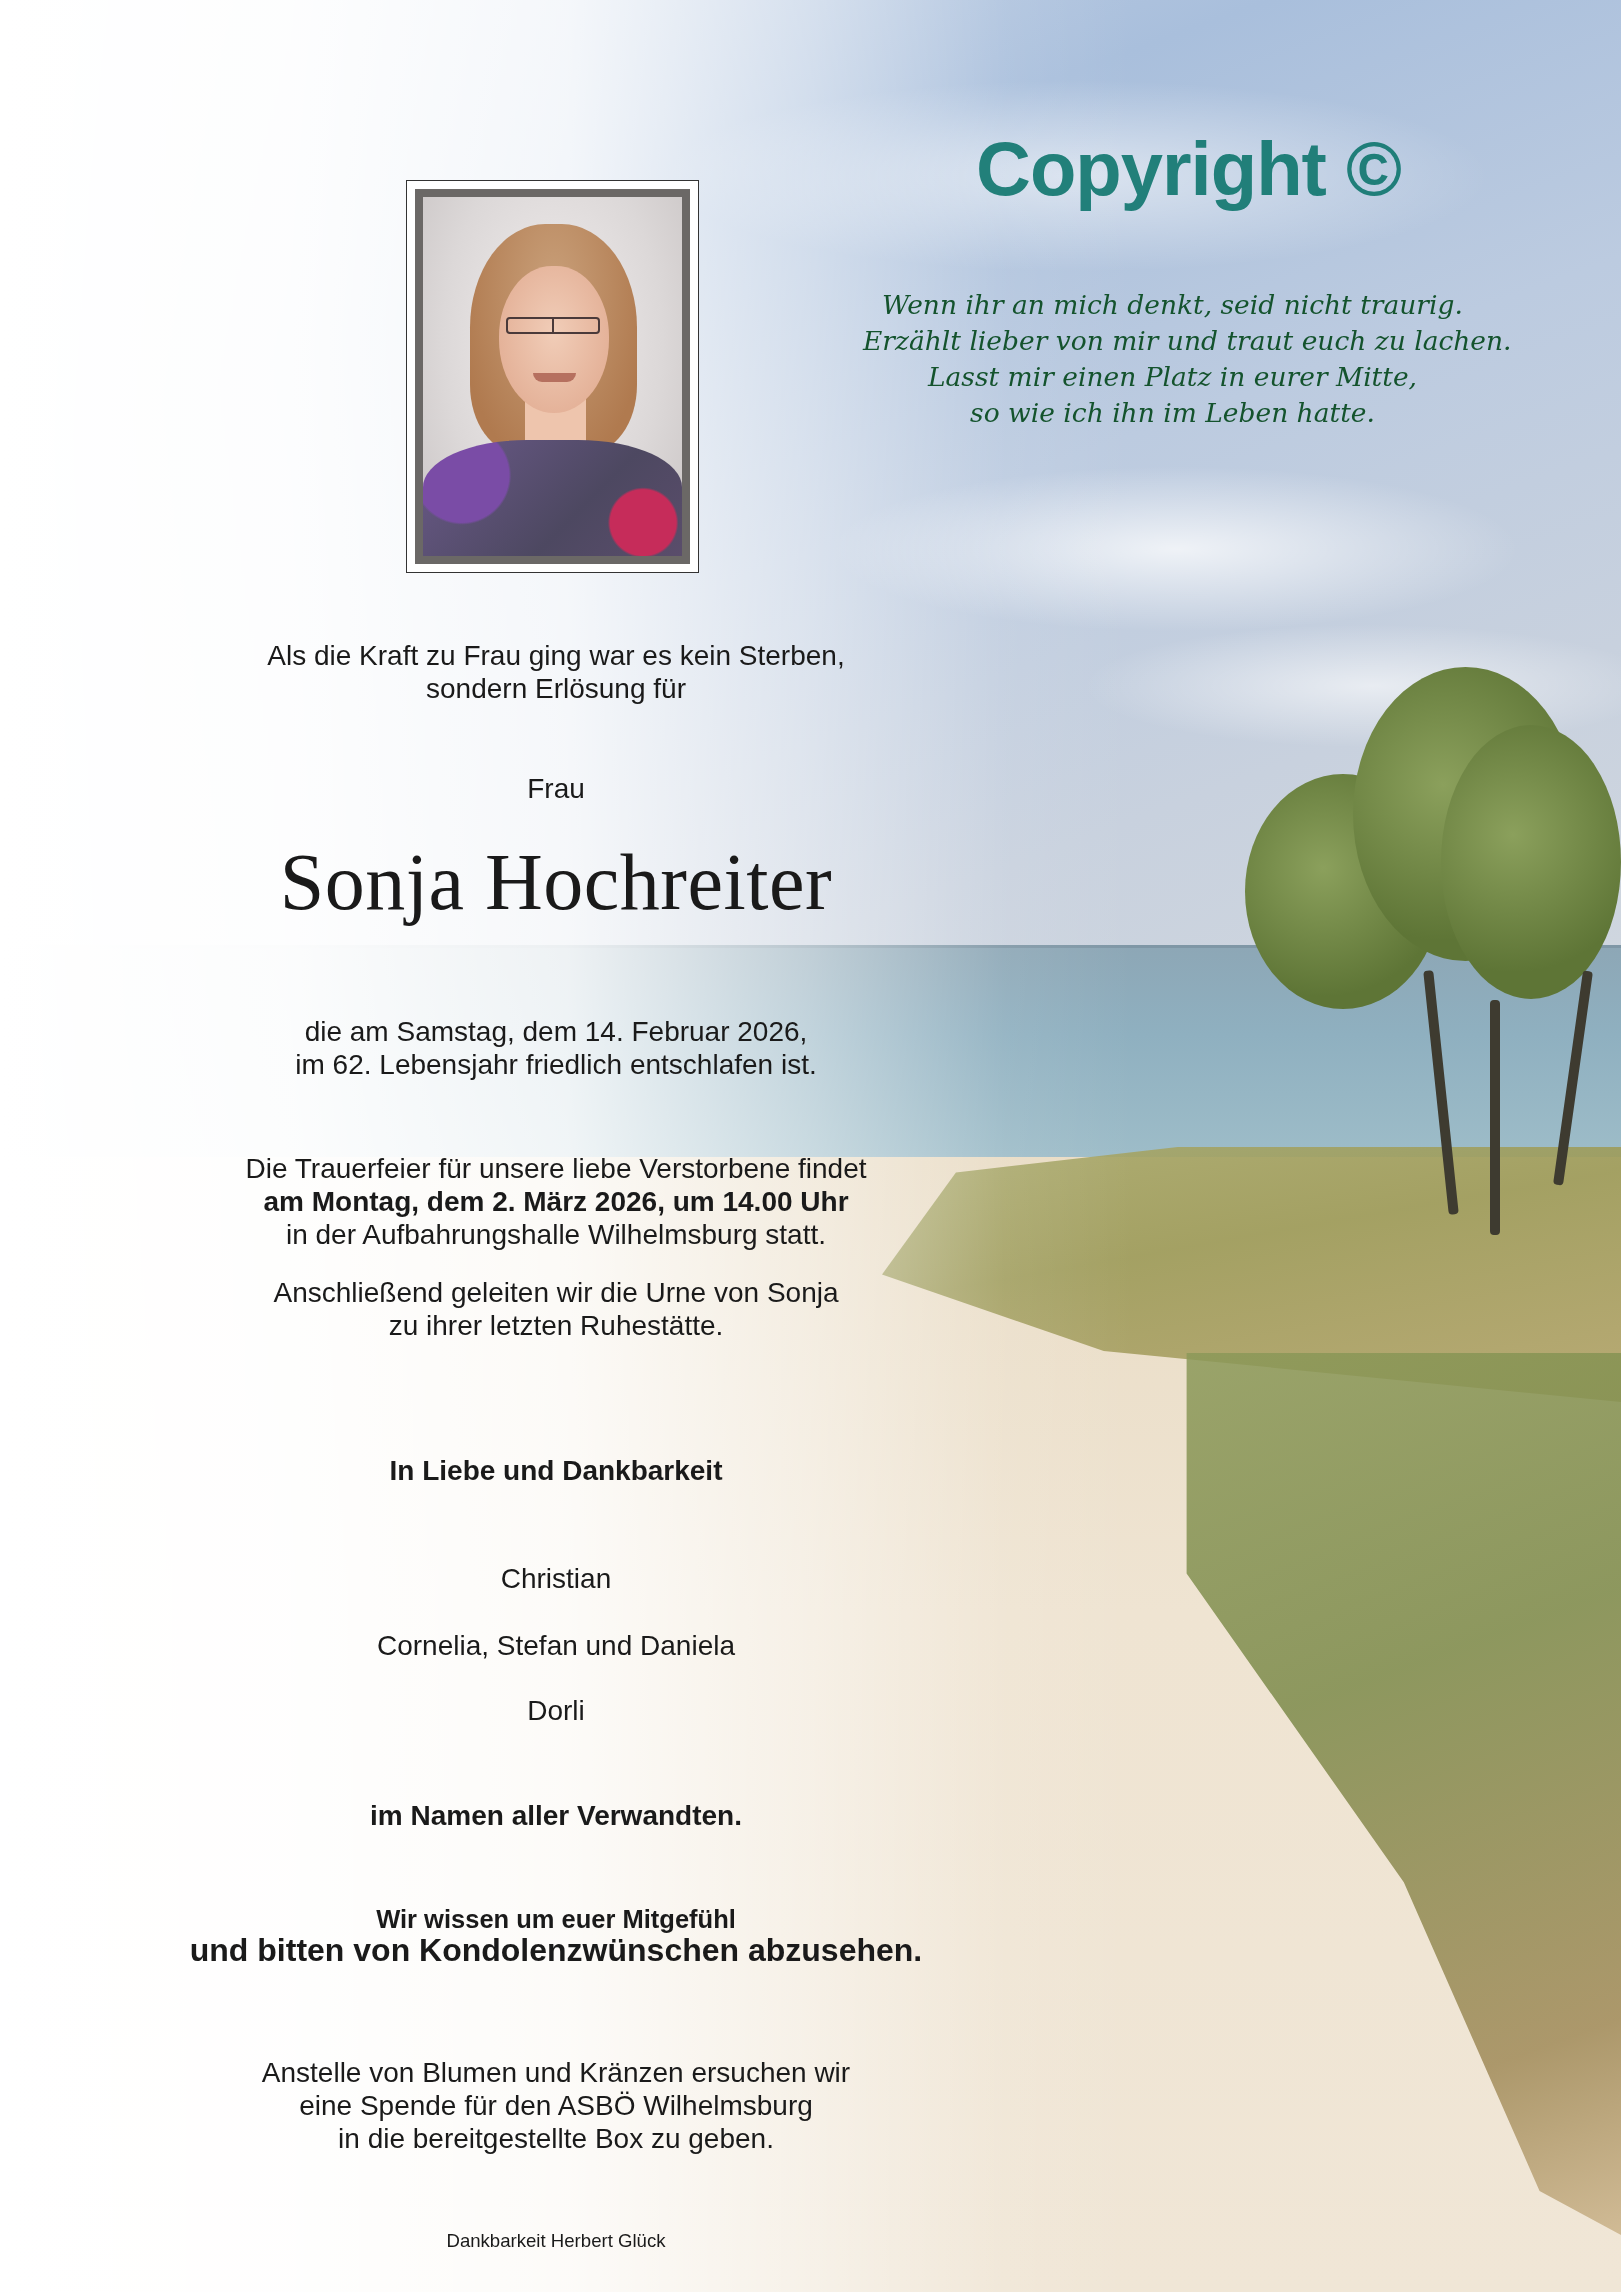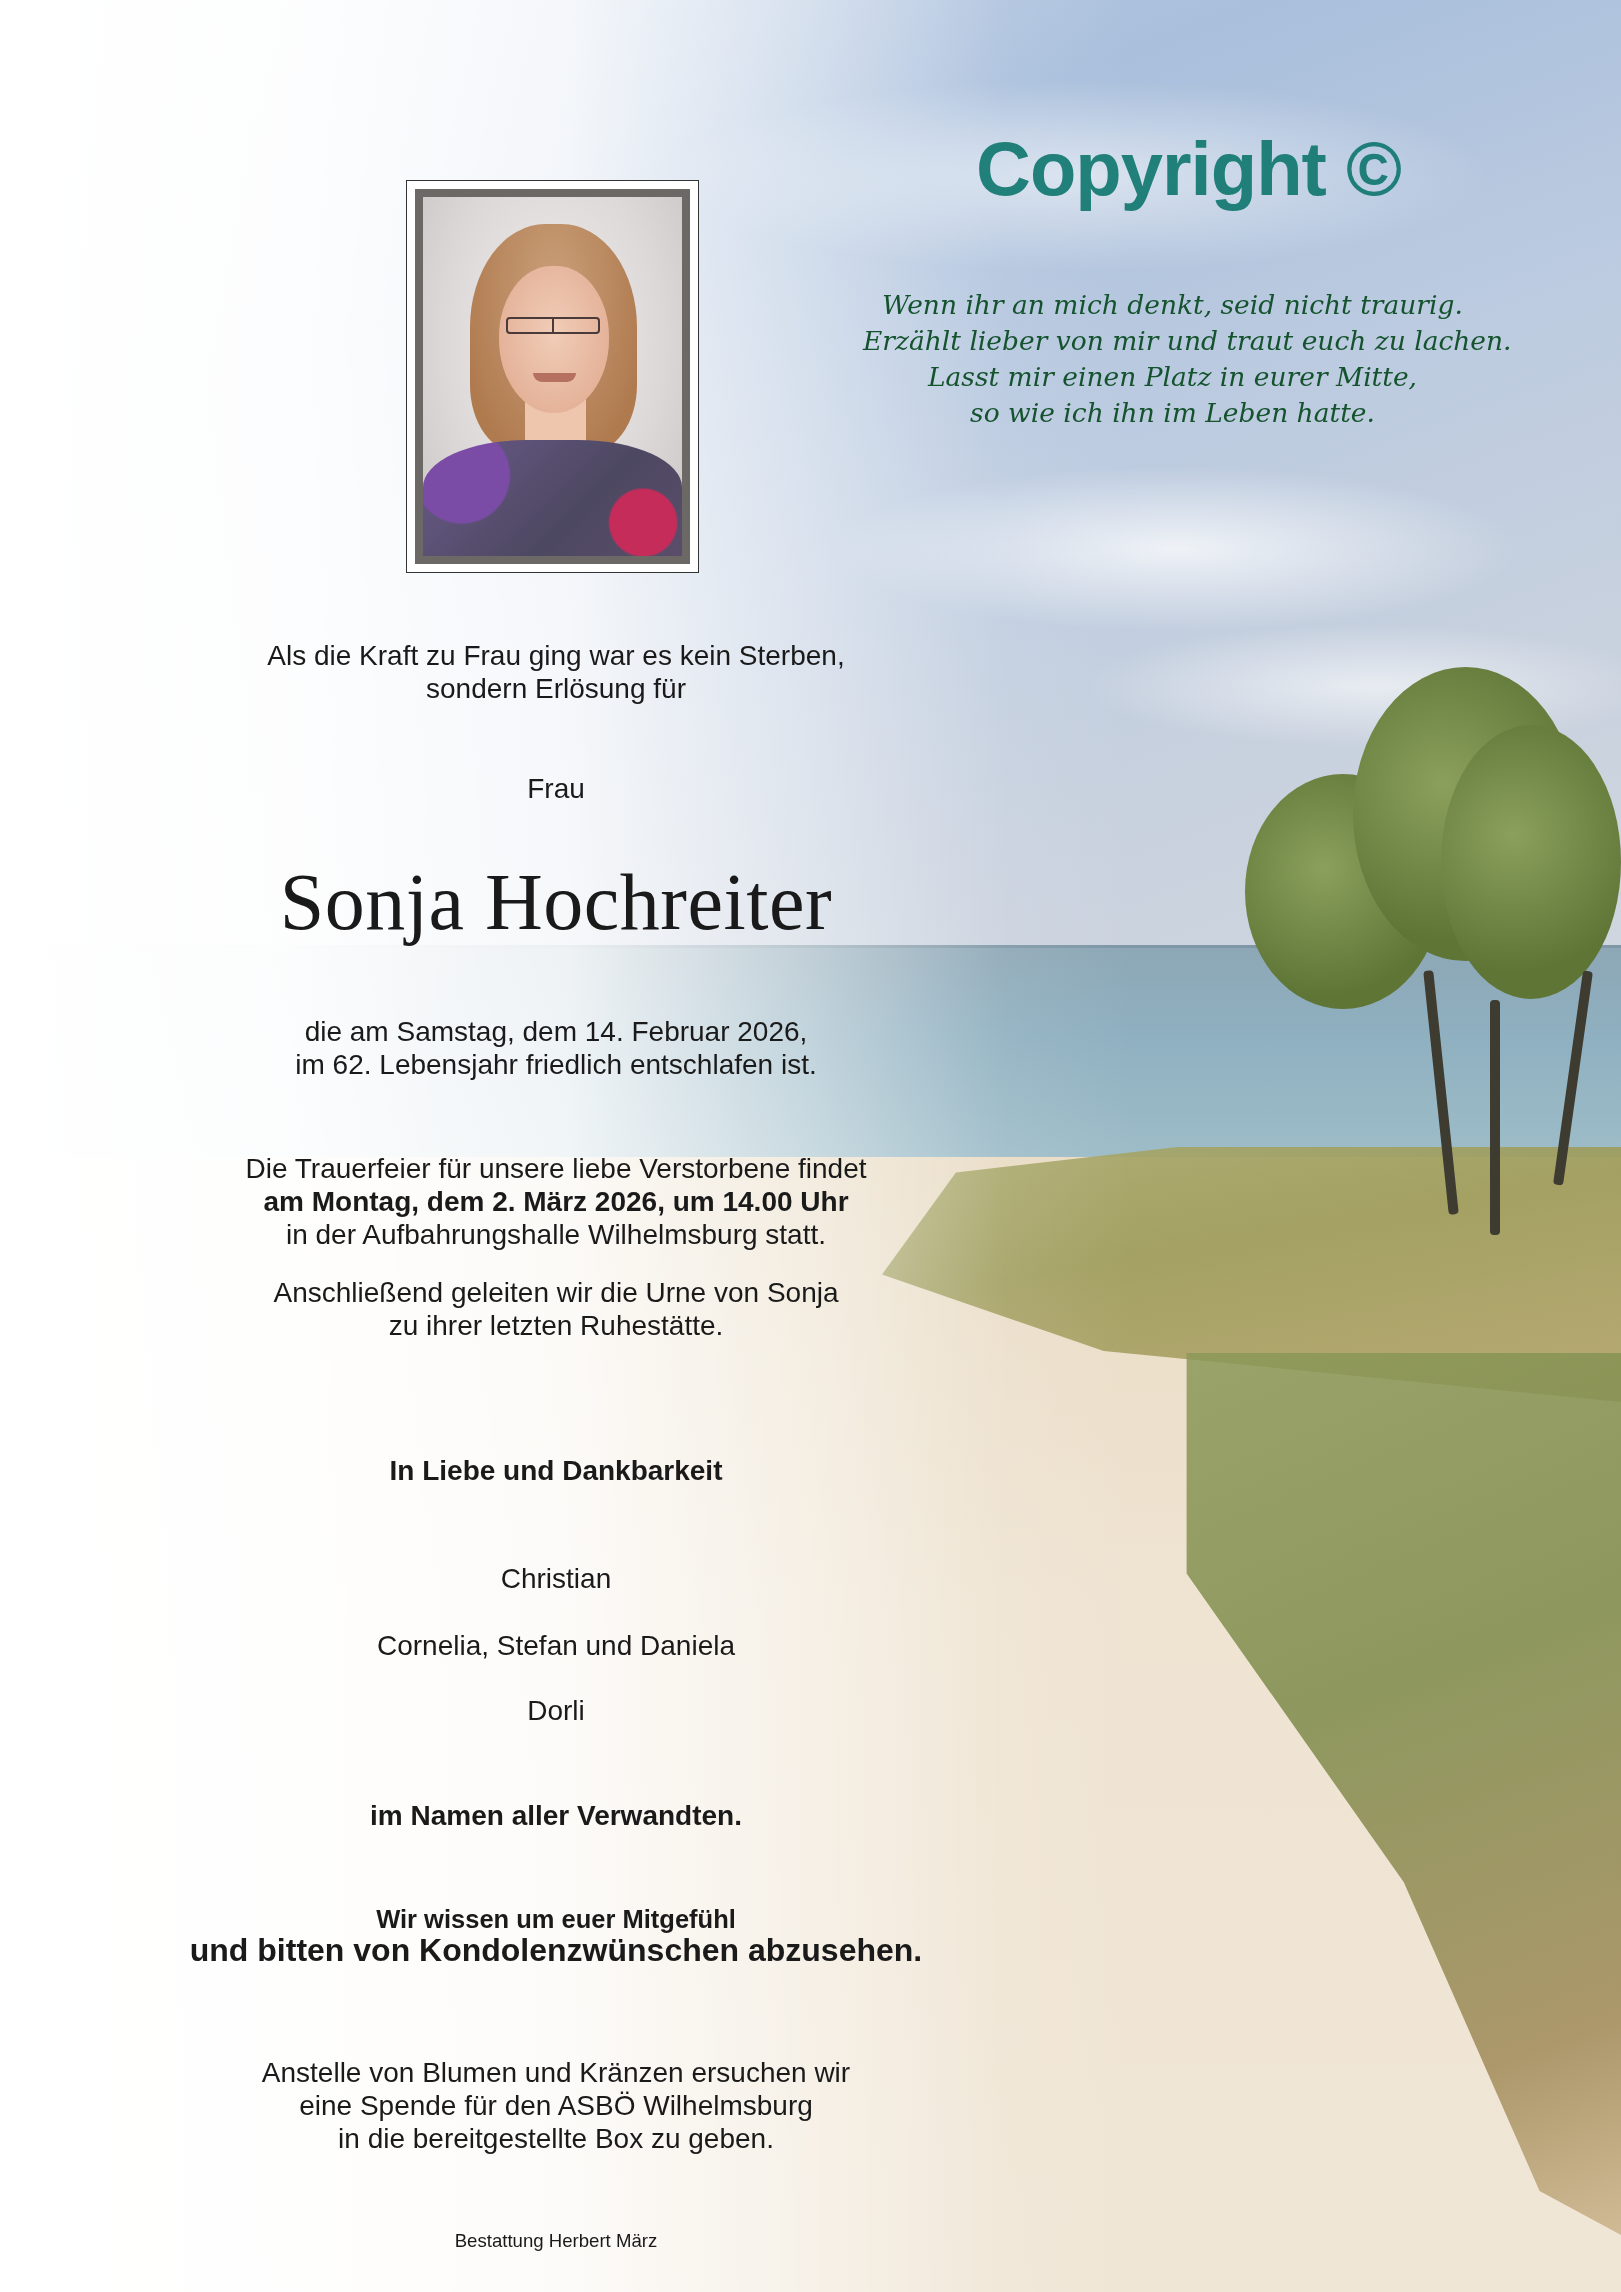--- a/index.html
+++ b/index.html
@@ -39,21 +39,21 @@
   .glasses { position:absolute; left:83px; top:120px; width:94px; height:17.6px; border:2px solid #4a3a3a; border-radius:3.9px; box-sizing:border-box; }
   .glasses::after { content:""; position:absolute; left:44px; top:-2px; width:2px; height:15.7px; background:#4a3a3a; }
   .mouth { position:absolute; left:110px; top:176px; width:43px; height:9.8px; border-radius:0 0 39px 39px; background:#b6705f; }
   .neck { position:absolute; left:102px; top:201px; width:61px; height:59px; background:#eec5ad; }
   .top { position:absolute; left:0; top:243px; width:100%; height:118px; border-radius:40% 40% 0 0;
     background:radial-gradient(circle at 85% 70%, #c62c5a 0 14%, rgba(0,0,0,0) 15%), radial-gradient(circle at 15% 30%, #7a4ca6 0 20%, rgba(0,0,0,0) 21%), linear-gradient(135deg, #6b5a8a, #4d4861 60%, #5a4d6b); }
 
   .block { position:absolute; left:157px; width:798px; text-align:center; }
   .t { font-size:28px; line-height:33px; white-space:nowrap; }
   .b { font-weight:bold; }
-  .name { font-family:"Liberation Serif", "DejaVu Serif", serif; font-size:80px; line-height:88px; letter-spacing:0.5px; color:#1a1a1a;margin-top:20px; }
+  .name { font-family:"Liberation Serif", "DejaVu Serif", serif; font-size:80px; line-height:88px; letter-spacing:0.5px; color:#1a1a1a; }
   .small { font-size:18.6px; }
 </style>
 </head>
 <body>
 
 <div class="bg">
   <div class="sky"></div>
   <div class="sea"></div>
   <div class="horizon"></div>
   <div class="dune"></div>
@@ -145,15 +145,15 @@
   <div class="t b" style="font-size:32px;line-height:31px;">und bitten von Kondolenzwünschen abzusehen.</div>
 </div>
 
 <div class="block" style="top:2056px;">
   <div class="t">Anstelle von Blumen und Kränzen ersuchen wir</div>
   <div class="t">eine Spende für den ASBÖ Wilhelmsburg</div>
   <div class="t">in die bereitgestellte Box zu geben.</div>
 </div>
 
 <div class="block" style="top:2224px;">
-  <div class="t small">Bestattung Herbert März</div>
+  <div class="t small">Dankbarkeit Herbert Glück</div>
 </div>
 
 
 </body></html>

